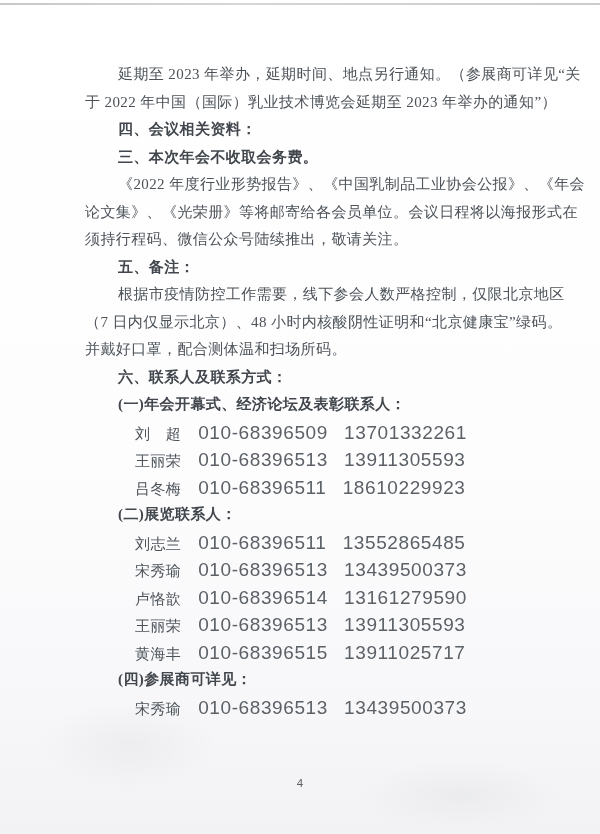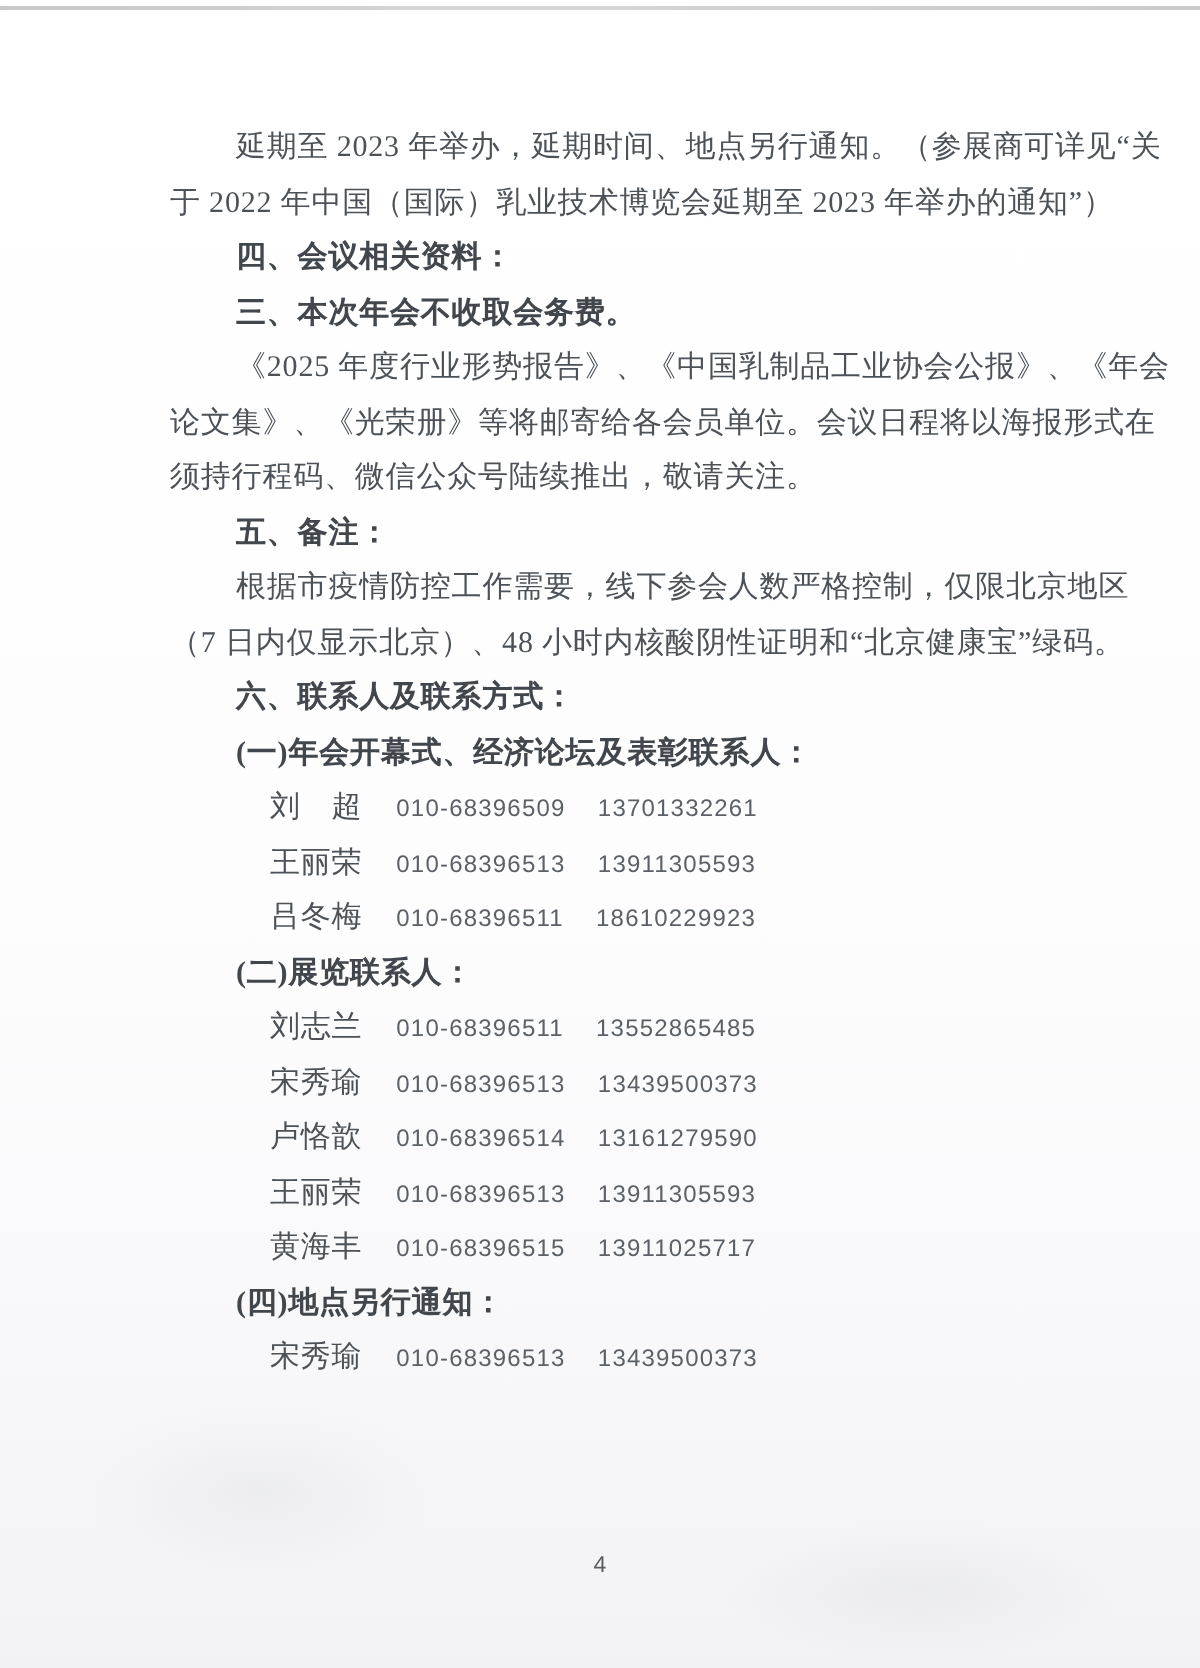--- a/index.html
+++ b/index.html
@@ -29,21 +29,21 @@
     height:27.5px;line-height:27.5px;white-space:nowrap;
   }
   .indent{padding-left:33px;}
   .heading{font-weight:bold;color:#42474d;}
   .contact{padding-left:50px;}
   .contact .cname{
     display:inline-block;min-width:50px;
   }
   .contact .tel,.contact .mobile{
     font-family:"Liberation Sans","DejaVu Sans",sans-serif;
-    color:#5c6167;letter-spacing:0.6px;font-size:12px;
+    color:#5c6167;letter-spacing:0.6px;font-size:19px;
   }
   .contact .tel{margin-left:9px;}
   .contact .mobile{margin-left:12px;}
   .pagenum{
     position:absolute;top:777px;left:0;width:600px;
     text-align:center;
     font-family:"Liberation Sans","DejaVu Sans",sans-serif;
     font-size:11.5px;color:#595e63;
   }
   .blotch{
@@ -59,28 +59,29 @@
   <div class="blotch" style="left:40px;top:700px;width:180px;height:90px;"></div>
   <div class="blotch" style="left:360px;top:760px;width:200px;height:70px;"></div>
 
   <div class="textblock">
     <div class="line indent">延期至 2023 年举办，延期时间、地点另行通知。（参展商可详见“关</div>
     <div class="line">于 2022 年中国（国际）乳业技术博览会延期至 2023 年举办的通知”）</div>
 
     <div class="line indent heading">四、会议相关资料：</div>
     <div class="line indent heading">三、本次年会不收取会务费。</div>
 
-    <div class="line indent">《2025 年度行业形势报告》、《中国乳制品工业协会公报》、《年会</div>
+    <div class="line indent">《2022 年度行业形势报告》、《中国乳制品工业协会公报》、《年会</div>
     <div class="line">论文集》、《光荣册》等将邮寄给各会员单位。会议日程将以海报形式在</div>
     <div class="line">须持行程码、微信公众号陆续推出，敬请关注。</div>
 
     <div class="line indent heading">五、备注：</div>
 
     <div class="line indent">根据市疫情防控工作需要，线下参会人数严格控制，仅限北京地区</div>
     <div class="line">（7 日内仅显示北京）、48 小时内核酸阴性证明和“北京健康宝”绿码。</div>
+    <div class="line">并戴好口罩，配合测体温和扫场所码。</div>
 
     <div class="line indent heading">六、联系人及联系方式：</div>
 
     <div class="line indent heading">(一)年会开幕式、经济论坛及表彰联系人：</div>
     <div class="line contact">
       <span class="cname">刘　超</span>
       <span class="tel">010-68396509</span>
       <span class="mobile">13701332261</span>
     </div>
     <div class="line contact">
@@ -115,21 +116,21 @@
       <span class="cname">王丽荣</span>
       <span class="tel">010-68396513</span>
       <span class="mobile">13911305593</span>
     </div>
     <div class="line contact">
       <span class="cname">黄海丰</span>
       <span class="tel">010-68396515</span>
       <span class="mobile">13911025717</span>
     </div>
 
-    <div class="line indent heading">(四)地点另行通知：</div>
+    <div class="line indent heading">(四)参展商可详见：</div>
     <div class="line contact">
       <span class="cname">宋秀瑜</span>
       <span class="tel">010-68396513</span>
       <span class="mobile">13439500373</span>
     </div>
   </div>
 
   <div class="pagenum">4</div>
 </div>
 

